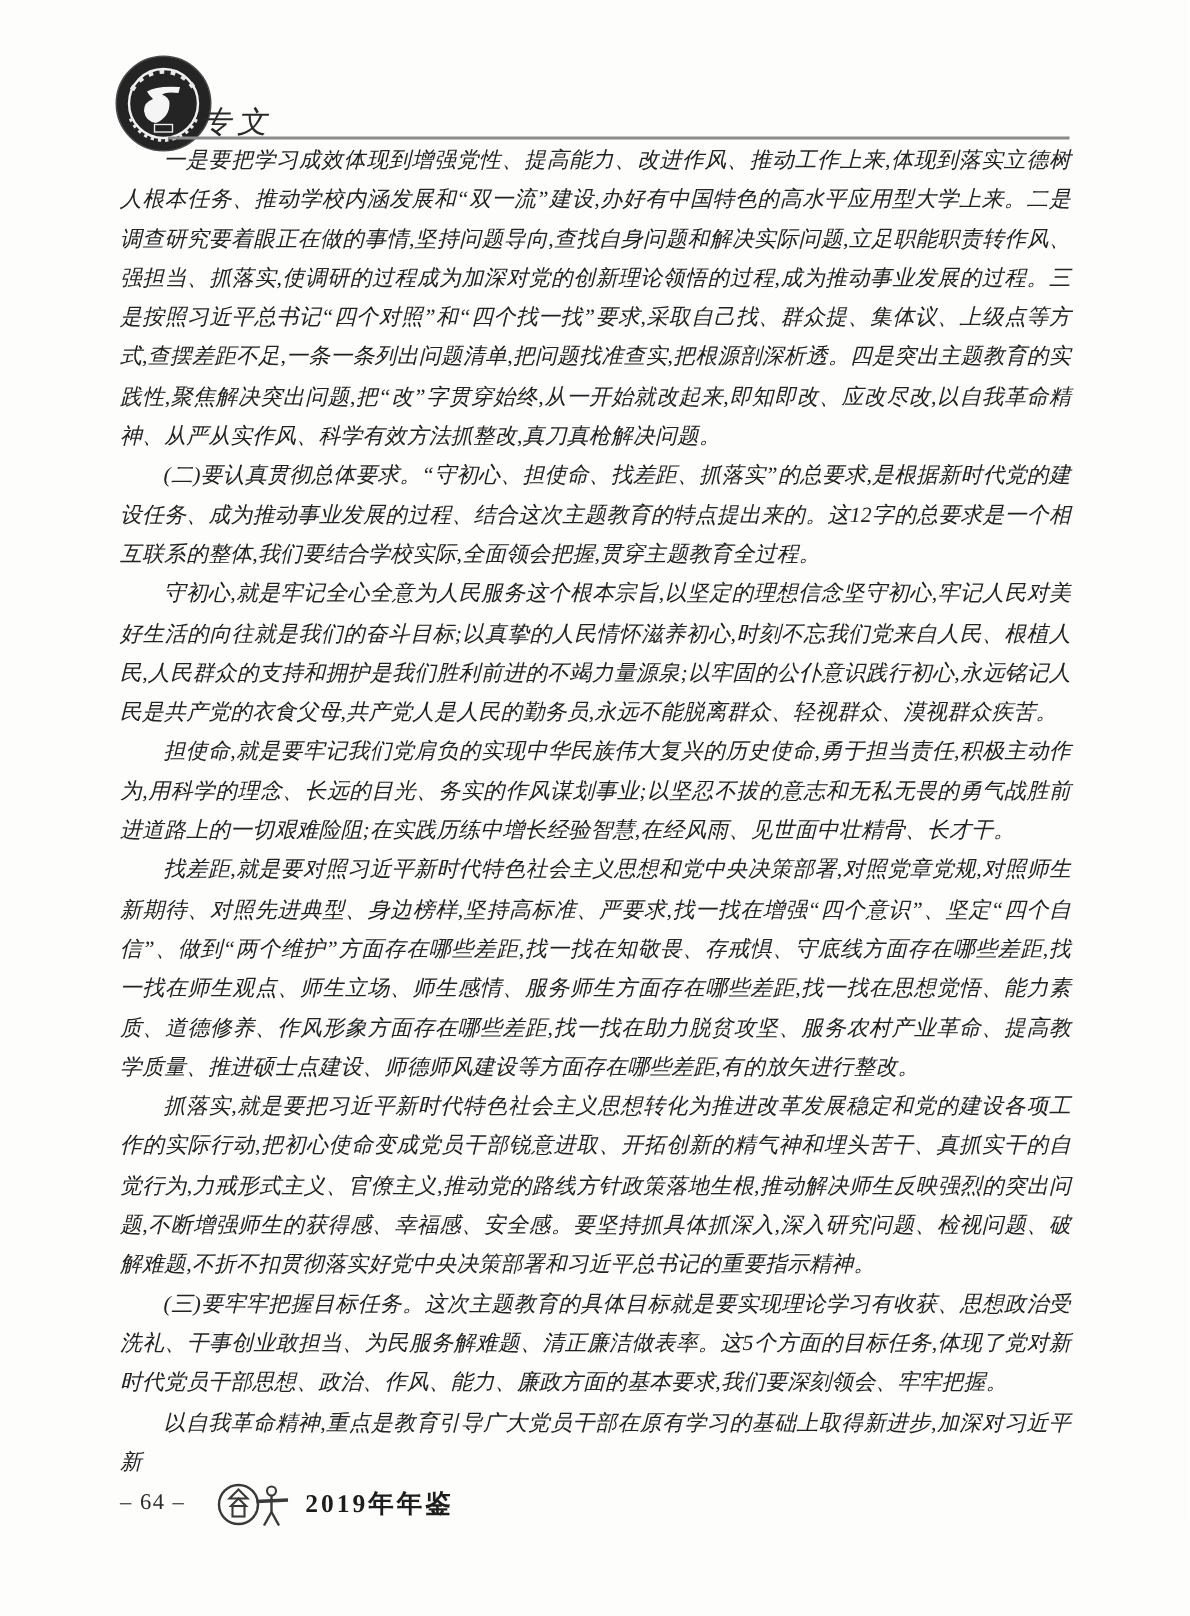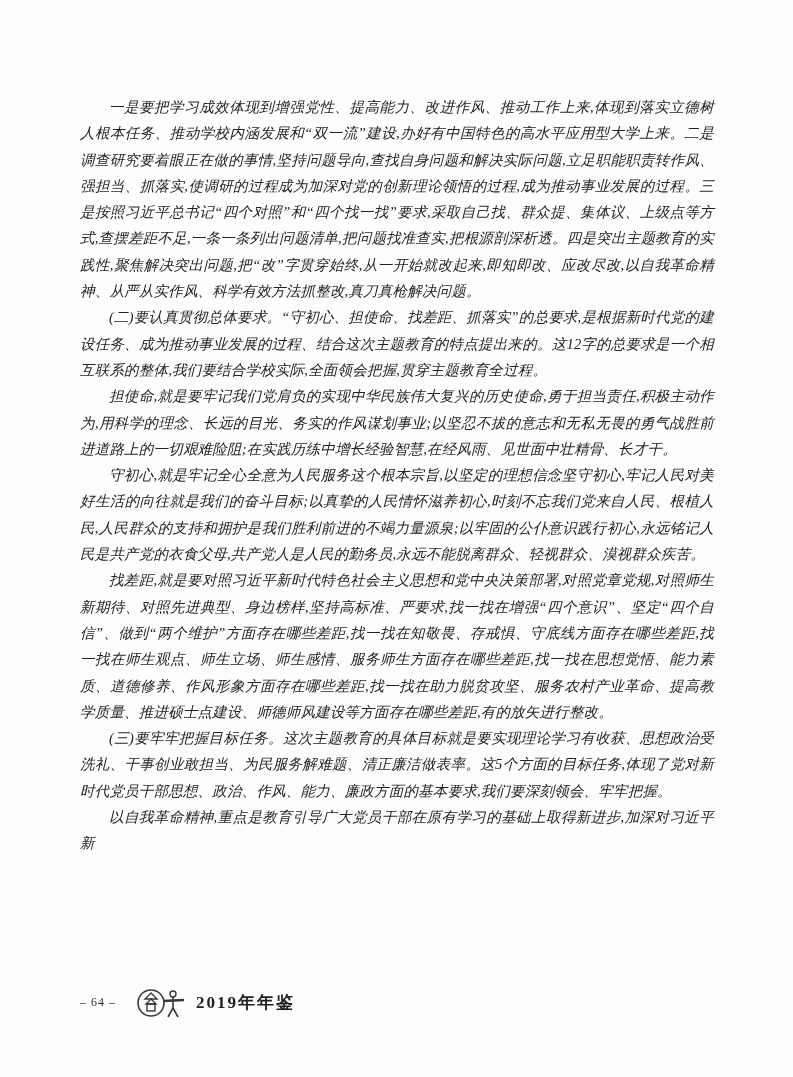--- a/index.html
+++ b/index.html
@@ -50,45 +50,61 @@
     letter-spacing: 0.2px;
   }
 
   
   .footer {
     position: absolute; left: 80px; top: 984px;
     display: flex; align-items: center;
     height: 36px;
   }
   .page-number {
-    font-size: 12px;
+    font-size: 15px;
     letter-spacing: 1px;
     color: #2a2a2a;
     margin-right: 20px;
   }
   .footer-logo { width: 52px; height: 34px; margin-right: 8px; }
   .yearbook-title {
     font-size: 17px;
     font-weight: bold;
     letter-spacing: 2px;
     color: #1d1d1d;
   }
 </style>
 </head>
 <body>
 
 <div class="page">
 
+  <div class="header">
+    <div class="seal">
+      <svg viewBox="0 0 66 66" width="66" height="66" aria-hidden="true">
+        <circle cx="33" cy="33" r="31.5" fill="#242424"></circle>
+        <circle cx="33" cy="33" r="31.5" fill="none" stroke="#4a4a4a" stroke-width="1"></circle>
+        <circle cx="33" cy="33" r="23" fill="none" stroke="#f2f2f2" stroke-width="1.6"></circle>
+        <path d="M12,24 A24,24 0 0 1 54,24" fill="none" stroke="#e9e9e9" stroke-width="3.2" stroke-dasharray="3.2 4.4"></path>
+        <path d="M11,43 A24,24 0 0 0 55,43" fill="none" stroke="#e9e9e9" stroke-width="2.4" stroke-dasharray="2.2 2.6"></path>
+        <path d="M22,25 q6,-4 22,-3 l-1,4 q-8,-1 -11,1 q5,2 5,6 q0,9 -9,13 q-7,-1 -8,-8 q0,-6 6,-8 q-3,-3 -4,-5 z" fill="#f5f5f5"></path>
+        <rect x="27" y="47" width="12" height="5" fill="none" stroke="#f0f0f0" stroke-width="0.9"></rect>
+      </svg>
+    </div>
+    <span class="section-label">专文</span>
+    <div class="header-rule"></div>
+  </div>
 
   <div class="article">
     <p>一是要把学习成效体现到增强党性、提高能力、改进作风、推动工作上来,体现到落实立德树人根本任务、推动学校内涵发展和“双一流”建设,办好有中国特色的高水平应用型大学上来。二是调查研究要着眼正在做的事情,坚持问题导向,查找自身问题和解决实际问题,立足职能职责转作风、强担当、抓落实,使调研的过程成为加深对党的创新理论领悟的过程,成为推动事业发展的过程。三是按照习近平总书记“四个对照”和“四个找一找”要求,采取自己找、群众提、集体议、上级点等方式,查摆差距不足,一条一条列出问题清单,把问题找准查实,把根源剖深析透。四是突出主题教育的实践性,聚焦解决突出问题,把“改”字贯穿始终,从一开始就改起来,即知即改、应改尽改,以自我革命精神、从严从实作风、科学有效方法抓整改,真刀真枪解决问题。</p>
     <p>(二)要认真贯彻总体要求。“守初心、担使命、找差距、抓落实”的总要求,是根据新时代党的建设任务、成为推动事业发展的过程、结合这次主题教育的特点提出来的。这12字的总要求是一个相互联系的整体,我们要结合学校实际,全面领会把握,贯穿主题教育全过程。</p>
+    <p>守初心,就是牢记全心全意为人民服务这个根本宗旨,以坚定的理想信念坚守初心,牢记人民对美好生活的向往就是我们的奋斗目标;以真挚的人民情怀滋养初心,时刻不忘我们党来自人民、根植人民,人民群众的支持和拥护是我们胜利前进的不竭力量源泉;以牢固的公仆意识践行初心,永远铭记人民是共产党的衣食父母,共产党人是人民的勤务员,永远不能脱离群众、轻视群众、漠视群众疾苦。</p>
     <p>担使命,就是要牢记我们党肩负的实现中华民族伟大复兴的历史使命,勇于担当责任,积极主动作为,用科学的理念、长远的目光、务实的作风谋划事业;以坚忍不拔的意志和无私无畏的勇气战胜前进道路上的一切艰难险阻;在实践历练中增长经验智慧,在经风雨、见世面中壮精骨、长才干。</p>
-    <p>守初心,就是牢记全心全意为人民服务这个根本宗旨,以坚定的理想信念坚守初心,牢记人民对美好生活的向往就是我们的奋斗目标;以真挚的人民情怀滋养初心,时刻不忘我们党来自人民、根植人民,人民群众的支持和拥护是我们胜利前进的不竭力量源泉;以牢固的公仆意识践行初心,永远铭记人民是共产党的衣食父母,共产党人是人民的勤务员,永远不能脱离群众、轻视群众、漠视群众疾苦。</p>
     <p>找差距,就是要对照习近平新时代特色社会主义思想和党中央决策部署,对照党章党规,对照师生新期待、对照先进典型、身边榜样,坚持高标准、严要求,找一找在增强“四个意识”、坚定“四个自信”、做到“两个维护”方面存在哪些差距,找一找在知敬畏、存戒惧、守底线方面存在哪些差距,找一找在师生观点、师生立场、师生感情、服务师生方面存在哪些差距,找一找在思想觉悟、能力素质、道德修养、作风形象方面存在哪些差距,找一找在助力脱贫攻坚、服务农村产业革命、提高教学质量、推进硕士点建设、师德师风建设等方面存在哪些差距,有的放矢进行整改。</p>
+    <p>抓落实,就是要把习近平新时代特色社会主义思想转化为推进改革发展稳定和党的建设各项工作的实际行动,把初心使命变成党员干部锐意进取、开拓创新的精气神和埋头苦干、真抓实干的自觉行为,力戒形式主义、官僚主义,推动党的路线方针政策落地生根,推动解决师生反映强烈的突出问题,不断增强师生的获得感、幸福感、安全感。要坚持抓具体抓深入,深入研究问题、检视问题、破解难题,不折不扣贯彻落实好党中央决策部署和习近平总书记的重要指示精神。</p>
     <p>(三)要牢牢把握目标任务。这次主题教育的具体目标就是要实现理论学习有收获、思想政治受洗礼、干事创业敢担当、为民服务解难题、清正廉洁做表率。这5个方面的目标任务,体现了党对新时代党员干部思想、政治、作风、能力、廉政方面的基本要求,我们要深刻领会、牢牢把握。</p>
     <p>以自我革命精神,重点是教育引导广大党员干部在原有学习的基础上取得新进步,加深对习近平新</p>
   </div>
 
   <div class="footer">
     <span class="page-number">– 64 –</span>
     <span class="footer-logo">
       <svg viewBox="0 0 52 34" width="52" height="34" aria-hidden="true">
         <circle cx="15" cy="18" r="13" fill="none" stroke="#3a3a3a" stroke-width="1.6"></circle>
         <path d="M9,14 L15,8 L21,14 Z" fill="none" stroke="#3a3a3a" stroke-width="1.4"></path>

